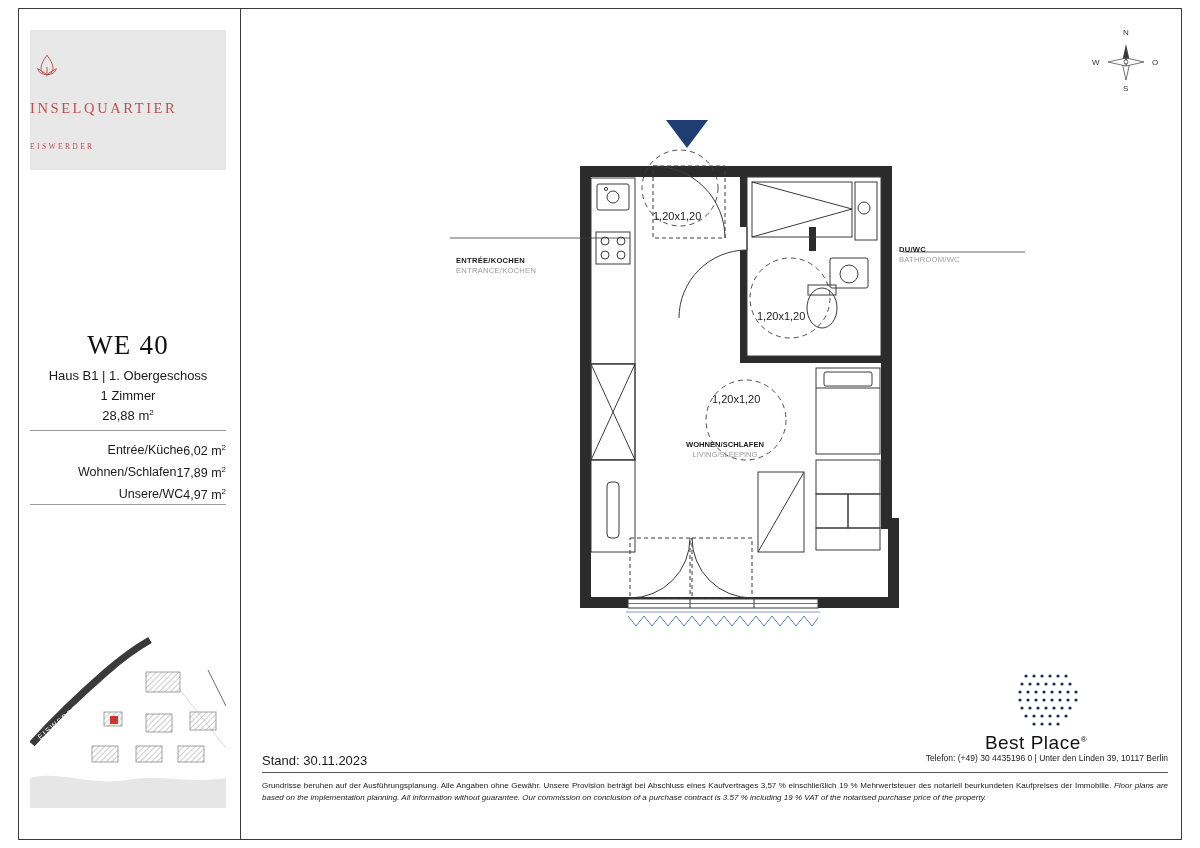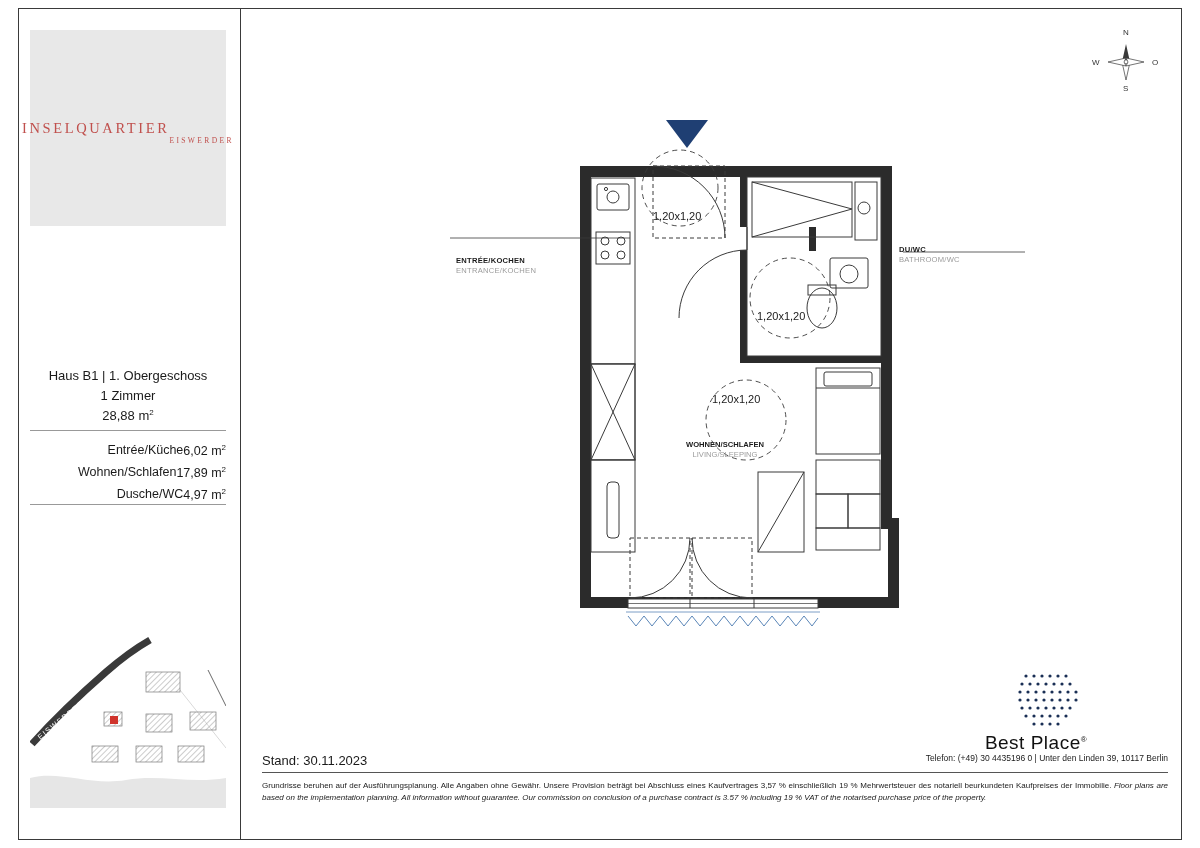--- a/index.html
+++ b/index.html
@@ -35,25 +35,25 @@
     height: 832px;
     border-left: 1px solid #3a3a3a;
   }
 
   
   .logo-box {
     position: absolute;
     left: 30px;
     top: 30px;
     width: 196px;
-    height: 196px;
+    height: 140px;
     background: #e8e8e8;
     display: flex;
-    flex-direction: row;
-    align-items: center;
+    flex-direction: column;
+    align-items: flex-start;
     justify-content: center;
   }
   .logo-mark {
     width: 34px;
     height: 34px;
     margin-bottom: 16px;
   }
   .logo-name {
     font-size: 14.5px;
     letter-spacing: 2.6px;
@@ -238,40 +238,41 @@
     <svg class="logo-mark" viewBox="0 0 40 40">
       <path d="M20 6 C16 12 13 16 13 21 C13 26 16 29 20 29 C24 29 27 26 27 21 C27 16 24 12 20 6 Z" fill="none" stroke="#c0504d" stroke-width="1.1"></path>
       <path d="M20 29 C14 29 10 26 9 22 C13 24 16 26 20 29 Z" fill="none" stroke="#c0504d" stroke-width="1.1"></path>
       <path d="M20 29 C26 29 30 26 31 22 C27 24 24 26 20 29 Z" fill="none" stroke="#c0504d" stroke-width="1.1"></path>
       <path d="M20 20 L20 31" stroke="#c0504d" stroke-width="1.1" fill="none"></path>
     </svg>
     <div class="logo-name">INSELQUARTIER</div>
     <div class="logo-sub">EISWERDER</div>
   </div>
 
+  <div class="unit-title">WE 40</div>
   <div class="unit-line l1">Haus B1 | 1. Obergeschoss</div>
   <div class="unit-line l2">1 Zimmer</div>
   <div class="unit-line l3">
     <span>28,88 m</span><sup>2</sup>
   </div>
 
   <div class="hrule top"></div>
   <div class="hrule bottom"></div>
 
   <div class="room-table">
     <div class="room-row">
       <span>Entrée/Küche</span>
       <span class="val"><span>6,02 m</span><sup>2</sup></span>
     </div>
     <div class="room-row">
       <span>Wohnen/Schlafen</span>
       <span class="val"><span>17,89 m</span><sup>2</sup></span>
     </div>
     <div class="room-row">
-      <span>Dusche/WC</span>
+      <span>Unsere/WC</span>
       <span class="val"><span>4,97 m</span><sup>2</sup></span>
     </div>
   </div>
 
   <div class="sitemap">
     <svg width="196" height="180" viewBox="0 0 196 180">
 
       <path d="M0 150 C30 142 60 158 96 152 C130 146 160 156 196 150 L196 180 L0 180 Z" fill="#e6e6e6"></path>
 
       <path d="M2 116 C20 96 44 72 76 44 C92 30 106 20 120 12" stroke="#3a3a3a" stroke-width="7" fill="none"></path>

